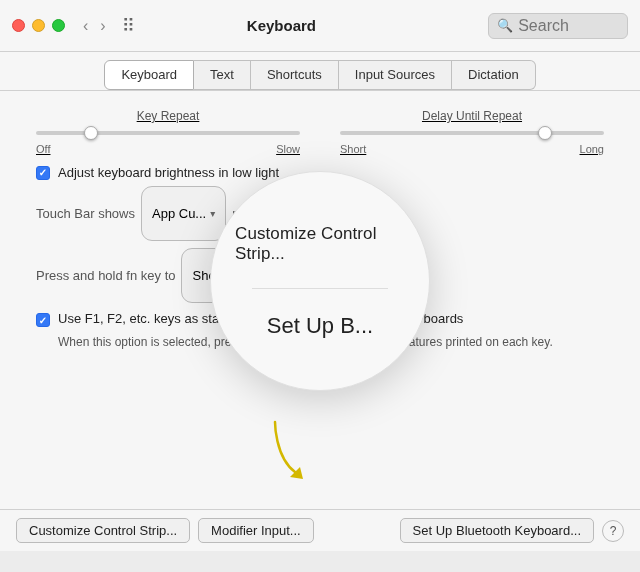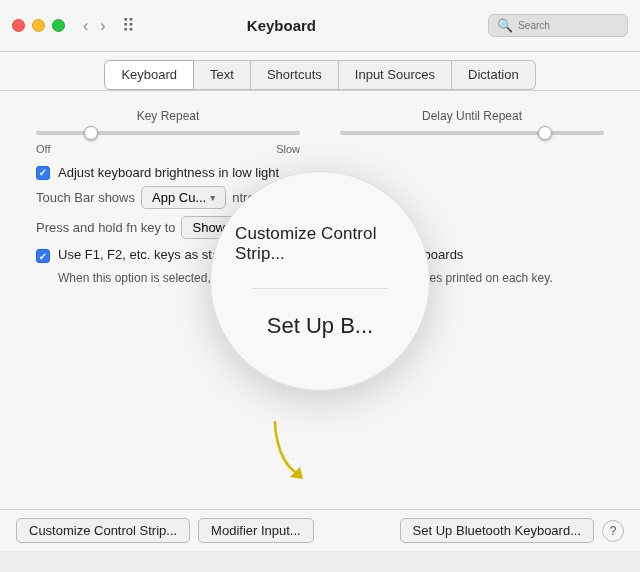--- a/index.html
+++ b/index.html
@@ -74,21 +74,21 @@
       border: 1px solid #c8c8c8;
       border-radius: 6px;
       padding: 3px 8px;
       gap: 5px;
       width: 140px;
     }
     .search-bar input {
       background: none;
       border: none;
       outline: none;
-      font-size: 10px;
+      font-size: 16px;
       color: #737373;
       width: 100%;
     }
     .search-icon-char { color: #888; font-size: 13px; }
 
     
     .tabs-bar {
       background: #f6f6f6;
       border-bottom: 1px solid #d0d0d0;
       display: flex;
@@ -119,20 +119,21 @@
       padding: 18px 36px 10px 36px;
       background: #f6f6f6;
       position: relative;
     }
 
     
     .sliders-row {
       display: flex;
       gap: 40px;
       margin-bottom: 6px;
+      text-decoration: underline;
     }
     .slider-group {
       flex: 1;
     }
     .slider-label {
       font-size: 12px;
       color: #555;
       margin-bottom: 6px;
       text-align: center;
     }
@@ -201,22 +202,22 @@
       font-size: 13px;
       color: #222;
     }
     .option-label {
       color: #555;
       font-size: 13px;
     }
     .popup-btn {
       background: #f0f0f0;
       border: 1px solid #bbb;
-      border-radius: 5px;
-      padding: 3px 10px;
+      border-radius: 11px;
+      padding: 19px 10px;
       font-size: 13px;
       cursor: pointer;
       display: flex;
       align-items: center;
       gap: 4px;
     }
     .popup-btn::after {
       content: '▾';
       font-size: 10px;
       color: #666;
@@ -374,20 +375,24 @@
       <div class="slider-range-labels">
         <span>Off</span>
         <span>Slow</span>
       </div>
     </div>
     <div class="slider-group">
       <div class="slider-label">Delay Until Repeat</div>
       <div class="slider-track">
         <div class="slider-thumb" style="left: 75%;"></div>
       </div>
+      <div class="slider-range-labels">
+        <span>Short</span>
+        <span>Long</span>
+      </div>
     </div>
   </div>
 
   <div class="checkbox-row" style="margin-top: 10px;">
     <div class="checkbox checked"></div>
     <span>Adjust keyboard brightness in low light</span>
   </div>
 
   <div class="option-row" style="margin-top: 4px;">
     <span class="option-label">Touch Bar shows</span>

